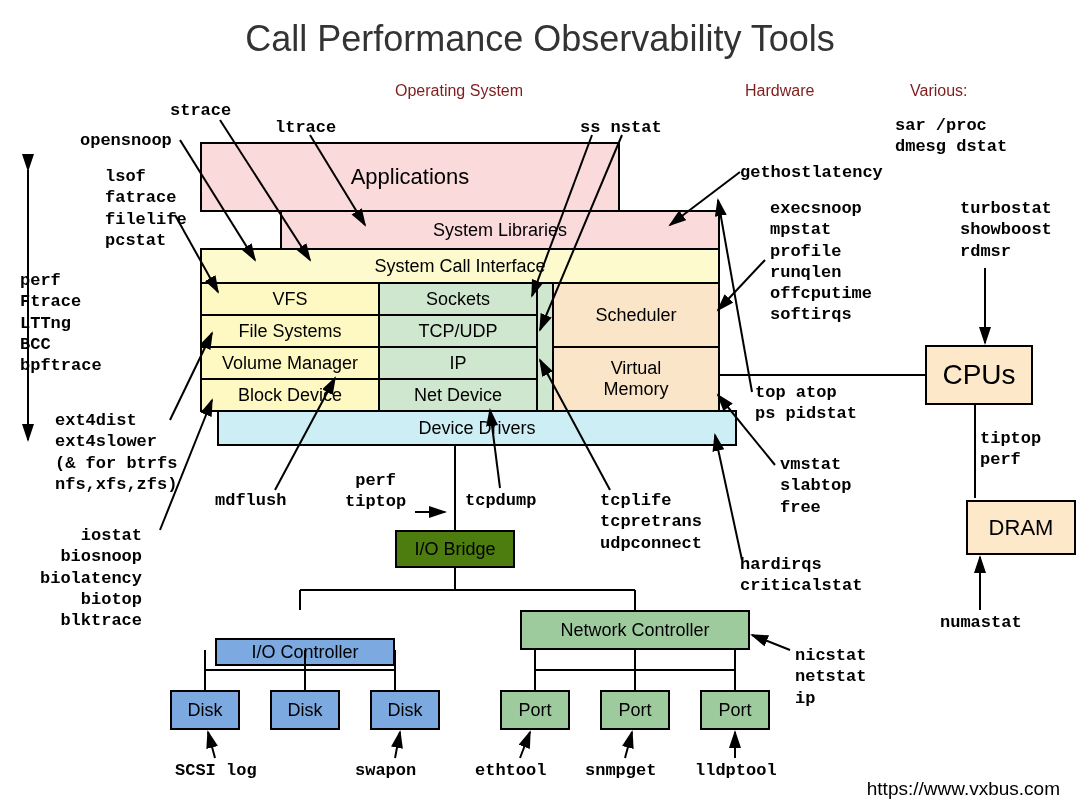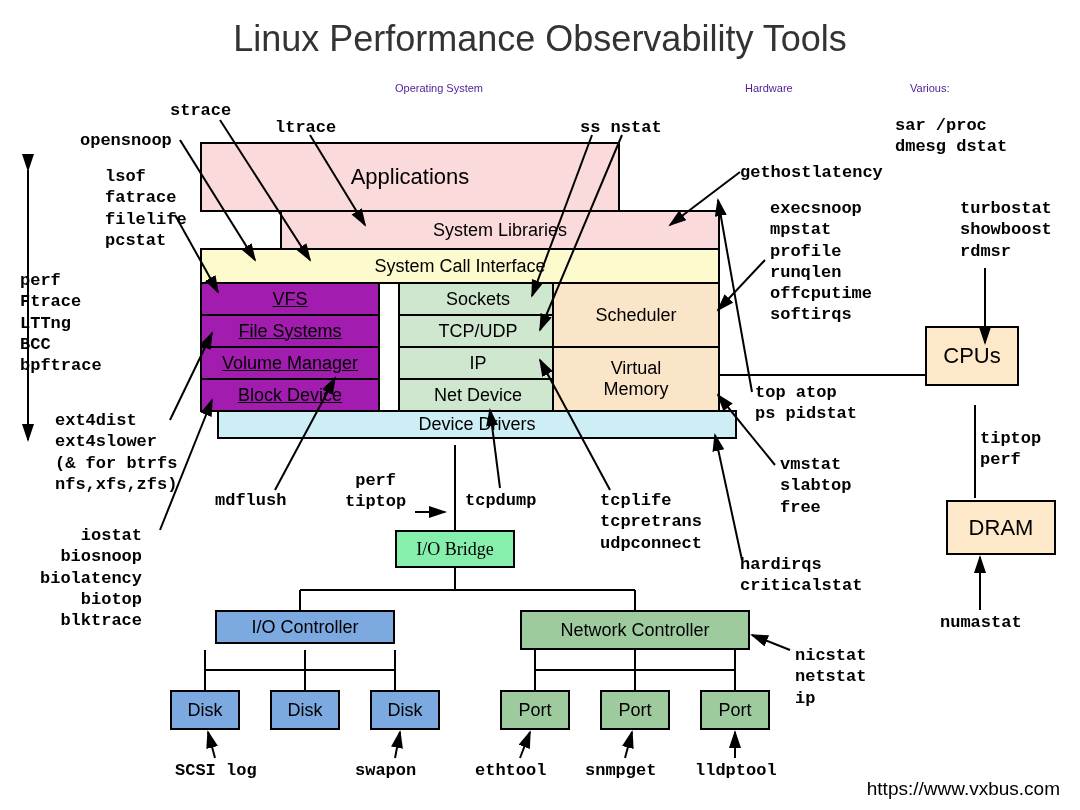--- a/index.html
+++ b/index.html
@@ -24,60 +24,60 @@
     position: absolute;
     font-size: 17px;
     font-family: "Courier New", monospace;
     font-weight: bold;
     color: #000;
     line-height: 1.25;
     white-space: nowrap;
   }
   .section-label {
     position: absolute;
-    font-size: 11px;
+    font-size: 16px;
     font-family: Arial, sans-serif;
-    color: #4c1d95;
+    color: #7f1d1d;
   }
   .box {
     position: absolute;
     border: 2px solid #000;
     font-size: 18px;
     display: flex;
     align-items: center;
     justify-content: center;
     text-align: center;
   }
   .pink   { background: #fadada; }
   .yellow { background: #fdfacd; }
-  .lav    { background: #a21caf; text-decoration: underline; }
-  .green  { background: #cfe6cf; margin-left: 20px; }
+  .lav    { background: #fef9c3; }
+  .green  { background: #cfe6cf; }
   .peach  { background: #fae5c8; }
   .cyan   { background: #cdeef5; }
-  .cyanD  { background: #86efac; font-family: Liberation Serif, serif; }
+  .cyanD  { background: #4d7c0f; }
   .blue   { background: #7ba9e0; }
   .greenD { background: #9ecb9e; }
   .peachD { background: #fde8c9; }
   svg.arrows {
     position: absolute;
     top: 0; left: 0;
     width: 1080px; height: 810px;
     pointer-events: none;
   }
   .footer {
     position: absolute;
     right: 20px; bottom: 10px;
     font-size: 19px;
     color: #000;
   }
 </style>
 </head>
 <body>
 
-<div class="title">Linux Performance Observability Tools</div>
+<div class="title">Call Performance Observability Tools</div>
 
 <div class="section-label" style="left:395px;top:82px">Operating System</div>
 <div class="section-label" style="left:745px;top:82px">Hardware</div>
 <div class="section-label" style="left:910px;top:82px">Various:</div>
 
 <div class="box pink" style="left:200px;top:142px;width:420px;height:70px;font-size:22px">Applications</div>
 <div class="box pink" style="left:280px;top:210px;width:440px;height:40px">System Libraries</div>
 <div class="box yellow" style="left:200px;top:248px;width:520px;height:36px">System Call Interface</div>
 
 <div class="box lav" style="left:200px;top:282px;width:180px;height:34px">VFS</div>
@@ -87,35 +87,35 @@
 <div class="box lav" style="left:200px;top:346px;width:180px;height:34px">Volume Manager</div>
 <div class="box green" style="left:378px;top:346px;width:160px;height:34px">IP</div>
 <div class="box lav" style="left:200px;top:378px;width:180px;height:34px">Block Device</div>
 <div class="box green" style="left:378px;top:378px;width:160px;height:34px">Net Device</div>
 <div class="box green" style="left:536px;top:282px;width:18px;height:130px"></div>
 
 <div class="box peach" style="left:552px;top:282px;width:168px;height:66px">Scheduler</div>
 <div class="box peach" style="left:552px;top:346px;width:168px;height:66px;white-space:pre-line">Virtual
 Memory</div>
 
-<div class="box cyan" style="left:217px;top:410px;width:520px;height:29px">Device Drivers</div>
+<div class="box cyan" style="left:217px;top:410px;width:520px;height:36px">Device Drivers</div>
 
 <div class="box cyanD" style="left:395px;top:530px;width:120px;height:38px">I/O Bridge</div>
-<div class="box blue" style="left:215px;top:610px;width:180px;height:34px">I/O Controller</div>
+<div class="box blue" style="left:215px;top:638px;width:180px;height:28px">I/O Controller</div>
 <div class="box greenD" style="left:520px;top:610px;width:230px;height:40px">Network Controller</div>
 
 <div class="box blue" style="left:170px;top:690px;width:70px;height:40px">Disk</div>
 <div class="box blue" style="left:270px;top:690px;width:70px;height:40px">Disk</div>
 <div class="box blue" style="left:370px;top:690px;width:70px;height:40px">Disk</div>
 <div class="box greenD" style="left:500px;top:690px;width:70px;height:40px">Port</div>
 <div class="box greenD" style="left:600px;top:690px;width:70px;height:40px">Port</div>
 <div class="box greenD" style="left:700px;top:690px;width:70px;height:40px">Port</div>
 
-<div class="box peachD" style="left:925px;top:326px;width:94px;height:60px;font-size:22px">CPUs</div>
-<div class="box peachD" style="left:946px;top:500px;width:110px;height:55px;font-size:22px">DRAM</div>
+<div class="box peachD" style="left:925px;top:345px;width:108px;height:60px;font-size:28px">CPUs</div>
+<div class="box peachD" style="left:966px;top:500px;width:110px;height:55px;font-size:22px">DRAM</div>
 
 <div class="label" style="left:170px;top:100px">strace</div>
 <div class="label" style="left:275px;top:117px">ltrace</div>
 <div class="label" style="left:580px;top:117px">ss nstat</div>
 <div class="label" style="left:80px;top:130px">opensnoop</div>
 <div class="label" style="left:105px;top:166px;white-space:pre">lsof
 fatrace
 filelife
 pcstat</div>
 <div class="label" style="left:20px;top:270px;white-space:pre">perf

